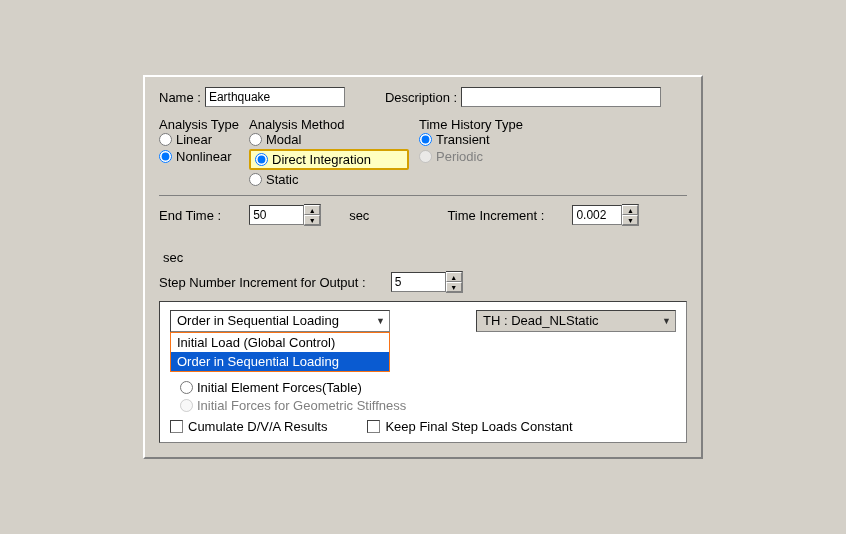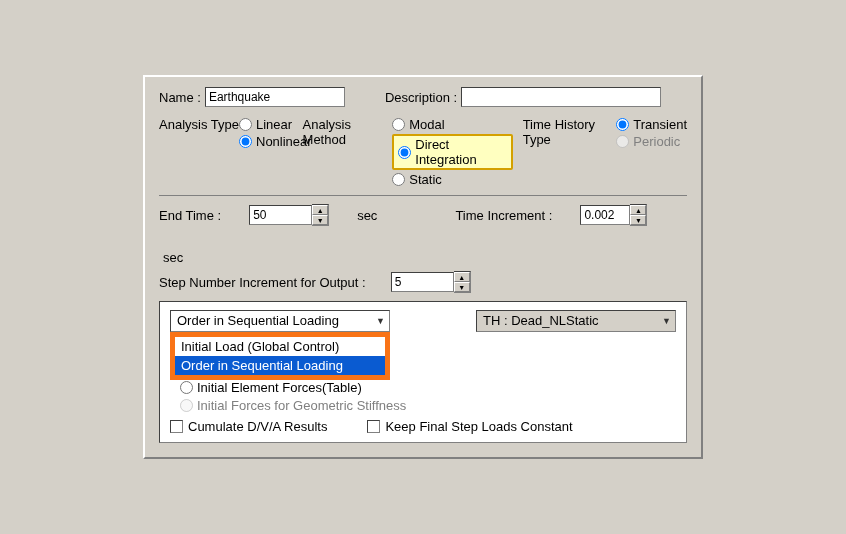--- a/index.html
+++ b/index.html
@@ -72,31 +72,31 @@
       border-radius: 2px;
     }
     .columns-row {
       display: flex;
       gap: 0;
       align-items: flex-start;
       margin-bottom: 8px;
     }
     .col {
       display: flex;
-      flex-direction: row;
+      flex-direction: column;
     }
     .col-an-type { min-width: 90px; }
     .col-an-method { min-width: 160px; margin-right: 10px; }
     .col-th-type { min-width: 130px; }
     .spinner-input-wrap {
       display: flex;
       align-items: center;
     }
     .spinner-input {
-      width: 63px;
+      width: 55px;
       border: 1px solid #808080;
       border-top: 1px solid #404040;
       border-left: 1px solid #404040;
       background: #fff;
       height: 20px;
       padding: 0 3px;
       font-size: 13px;
     }
     .spinner-btn-col {
       display: flex;
@@ -154,21 +154,21 @@
       top: 50%;
       transform: translateY(-50%);
       font-size: 9px;
       color: #333;
     }
     .dropdown-list {
       position: absolute;
       top: 22px;
       left: 0;
       width: 220px;
-      border: 5px solid #f97316;
+      border: 1px solid #f97316;
       z-index: 10;
       background: #fff;
     }
     .dropdown-list-item {
       padding: 2px 6px;
       font-size: 13px;
       cursor: pointer;
     }
     .dropdown-list-item.unselected { background: #fff; color: #000; }
     .dropdown-list-item.selected { background: #0a5bd1; color: #fff; }

